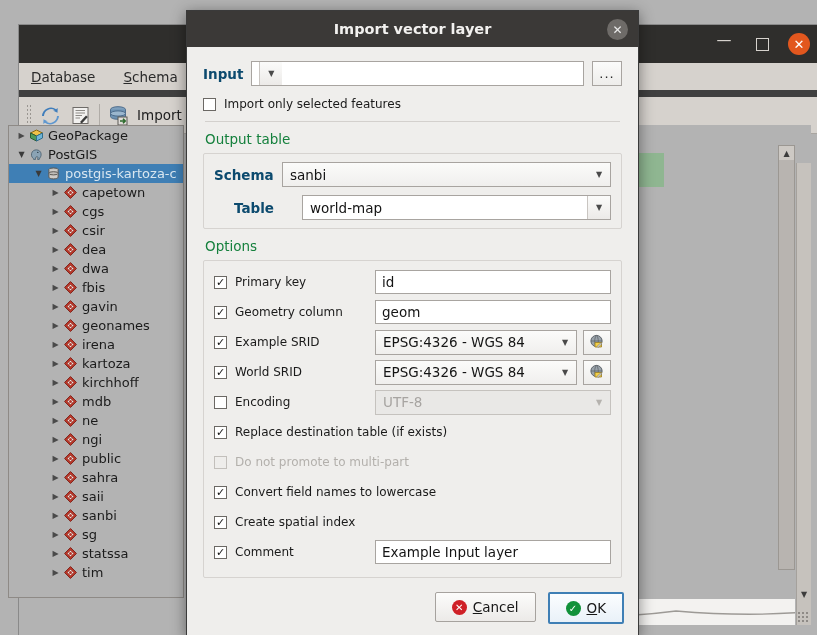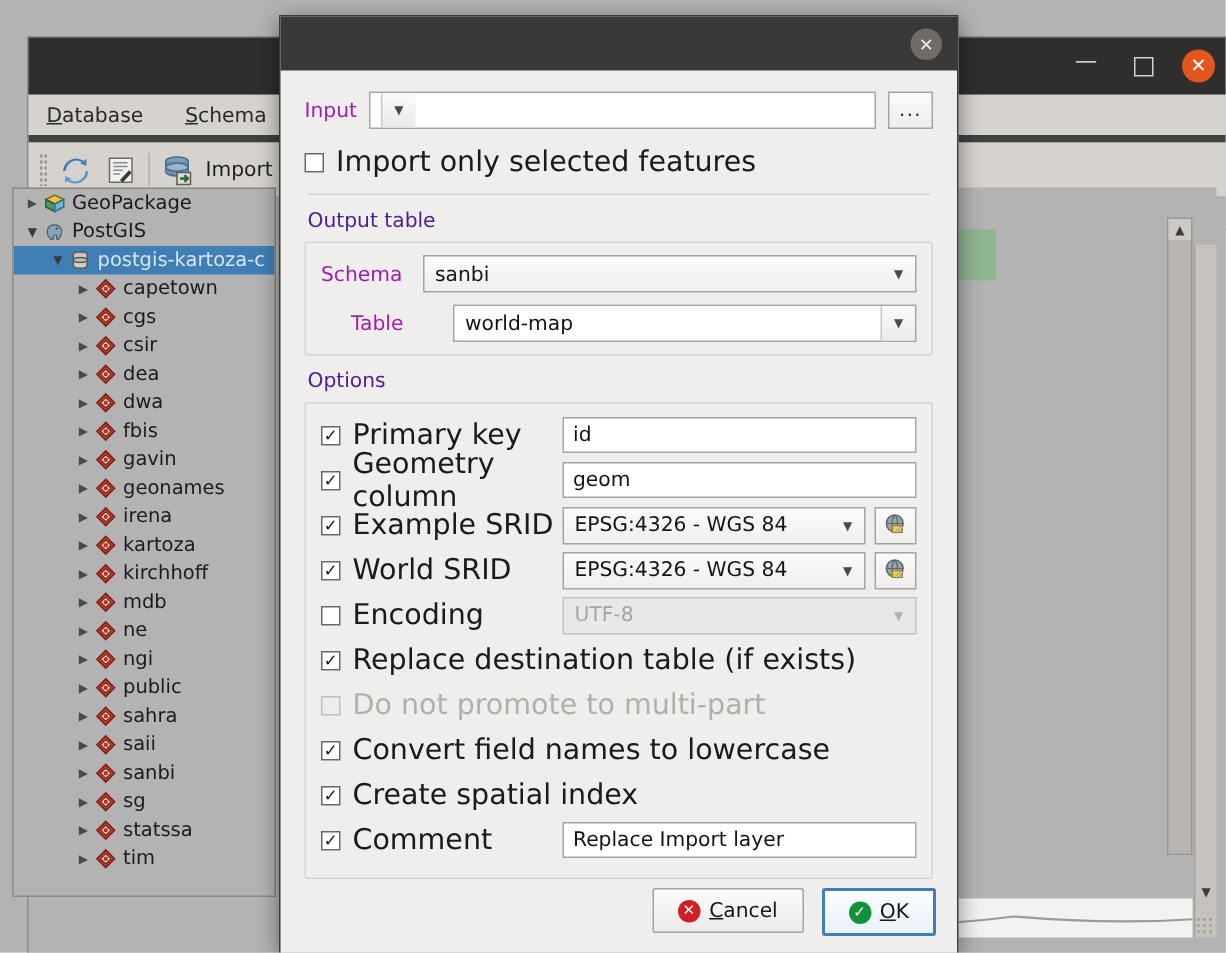--- a/index.html
+++ b/index.html
@@ -10,21 +10,21 @@
   }
   
   #app-window{position:absolute;left:18px;top:24px;width:799px;height:611px;background:#b3b3b3;border:1px solid #8a8a8a;}
   #app-titlebar{height:38px;background:#2f2e2c;position:relative;}
   #win-controls{position:absolute;right:8px;top:0;height:38px;display:flex;align-items:center;gap:14px;}
   .win-btn{width:24px;height:24px;display:flex;align-items:center;justify-content:center;color:#d6d2cd;}
   .win-min{font-size:15px;line-height:8px;padding-bottom:9px;}
   .win-max-sq{width:11px;height:11px;border:1.6px solid #d6d2cd;}
   .win-close{width:22px;height:22px;border-radius:50%;background:#e2571e;color:#fff;font-size:13px;font-weight:bold;}
   
-  #menubar{height:27px;background:#d6d2cd;display:flex;align-items:center;padding-left:8px;gap:20px;border-bottom:5px solid #404040;}
+  #menubar{height:27px;background:#d6d2cd;display:flex;align-items:center;padding-left:8px;gap:20px;border-bottom:7px solid #404040;}
   .menu-item{font-size:13.5px;color:#2a2a2a;padding:2px 4px;}
   .menu-item u{text-decoration:underline;}
   
   #toolbar{height:36px;background:#d6d2cd;display:flex;align-items:center;padding-left:4px;border-bottom:1px solid #a9a5a0;}
   .grip{width:6px;height:22px;margin:0 3px;
     background-image:radial-gradient(#9a9691 0.9px, transparent 1px);
     background-size:3px 4px;}
   .tb-btn{width:30px;height:28px;display:flex;align-items:center;justify-content:center;}
   .tb-sep{width:1px;height:22px;background:#b0aca7;margin:0 4px;}
   .tb-text{font-size:13.5px;color:#1e1e1e;margin-left:3px;}
@@ -50,41 +50,41 @@
     background-image:radial-gradient(#8e8a86 0.9px,transparent 1px);background-size:4px 4px;}
   
   #dialog{position:absolute;left:186px;top:10px;width:451px;height:625px;background:#efeeec;
     border:1px solid #3a3a3a;box-shadow:0 3px 14px rgba(0,0,0,.45);}
   #dlg-title{height:36px;background:#3b3937;display:flex;align-items:center;justify-content:center;position:relative;}
   #dlg-title-text{color:#f2f1ef;font-size:14.5px;font-weight:bold;}
   #dlg-close{position:absolute;right:10px;top:8px;width:21px;height:21px;border-radius:50%;
     background:#6e6b68;color:#ececec;display:flex;align-items:center;justify-content:center;font-size:12px;}
   #dlg-body{padding:14px 16px 0 16px;}
   .row{display:flex;align-items:center;}
-  .lbl{font-size:13.5px;color:#a21caf;}
+  .lbl{font-size:13.5px;color:#0c4a6e;font-weight:bold;}
   .inp{height:24px;border:1px solid #a8a4a0;background:#fff;font-size:13.5px;color:#141414;
     display:flex;align-items:center;padding:0 6px;box-sizing:border-box;}
   .combo{height:25px;border:1px solid #a8a4a0;background:linear-gradient(#fbfbfa,#f0efed);
     display:flex;align-items:center;box-sizing:border-box;font-size:13.5px;color:#141414;padding-left:7px;}
   .combo .cval{flex:1;}
   .combo .carrow{width:22px;display:flex;align-items:center;justify-content:center;font-size:8px;color:#4a4a4a;}
   .combo.white{background:#fff;}
   .combo.white .carrow{background:linear-gradient(#fbfbfa,#eceae8);border-left:1px solid #c9c5c1;height:100%;}
   .combo.disabled{background:#e9e8e6;color:#a7a4a1;border-color:#c5c2be;}
   .combo.disabled .carrow{color:#b5b2ae;}
   .btn-sm{height:25px;min-width:28px;border:1px solid #a8a4a0;background:linear-gradient(#fbfbfa,#eeedeb);
     display:flex;align-items:center;justify-content:center;font-size:13px;color:#2a2a2a;box-sizing:border-box;letter-spacing:1px;}
   .sep-line{height:1px;background:#d3d0cd;margin:10px 2px 0 2px;}
-  .group-title{font-size:13.5px;color:#4c1d95;margin:9px 0 6px 2px;}
+  .group-title{font-size:13.5px;color:#15803d;margin:9px 0 6px 2px;}
   .group-box{border:1px solid #d6d3d0;border-radius:2px;padding:8px 10px;background:#efeeec;}
   .cb{width:13px;height:13px;border:1px solid #6b6864;background:#fff;display:flex;align-items:center;
     justify-content:center;font-size:11px;color:#111;box-sizing:border-box;flex:none;line-height:1;}
   .cb.off{color:transparent;}
   .cb.dis{border-color:#c2bfbb;background:#eeedeb;color:transparent;}
-  .cb-label{margin-left:8px;font-size:19px;color:#1a1a1a;}
+  .cb-label{margin-left:8px;font-size:12px;color:#1a1a1a;}
   .cb-label.dis{color:#b3b0ac;}
   .opt-row{display:flex;align-items:center;height:30px;}
   #dlg-footer{position:absolute;right:14px;bottom:12px;display:flex;gap:12px;}
   .dbtn{height:28px;padding:0 16px;border:1px solid #a6a29e;border-radius:2px;
     background:linear-gradient(#fcfcfb,#eceae8);display:flex;align-items:center;gap:6px;font-size:13.5px;color:#161616;}
   .dbtn.default{border:2px solid #3f7fb5;background:linear-gradient(#fbfdff,#e9f1f8);}
   .ico-circle{width:15px;height:15px;border-radius:50%;display:flex;align-items:center;justify-content:center;
     font-size:10px;color:#fff;font-weight:bold;flex:none;}
   .ico-cancel{background:#cf2027;}
   .ico-ok{background:#11913a;}
@@ -429,20 +429,21 @@
   <div id="map-strip">
     <svg width="790" height="26" viewBox="0 0 790 26" preserveAspectRatio="none">
       <path d="M0 20 Q60 14 110 21 T210 17 Q280 9 340 15 T470 12 Q540 18 600 13 T790 17" fill="none" stroke="#9d9a96" stroke-width="1.4"></path>
     </svg>
   </div>
 </div>
 
 <div id="dialog">
 
   <div id="dlg-title">
+    <div id="dlg-title-text">Import vector layer</div>
     <div id="dlg-close">✕</div>
   </div>
 
   <div id="dlg-body">
 
     <div class="row" style="gap:8px;">
       <div class="lbl">Input</div>
       <div class="combo white" style="flex:1;">
         <span class="carrow">▼</span>
       </div>
@@ -548,21 +549,21 @@
       </div>
 
       <div class="opt-row">
         <div class="cb">✓</div>
         <div class="cb-label">Create spatial index</div>
       </div>
 
       <div class="opt-row">
         <div class="cb">✓</div>
         <div class="cb-label" style="width:140px;">Comment</div>
-        <div class="inp" style="flex:1;">Replace Import layer</div>
+        <div class="inp" style="flex:1;">Example Input layer</div>
       </div>
 
     </div>
   </div>
 
   <div id="dlg-footer">
     <div class="dbtn">
       <span class="ico-circle ico-cancel">✕</span>
       <span><u class="ak">C</u>ancel</span>
     </div>

